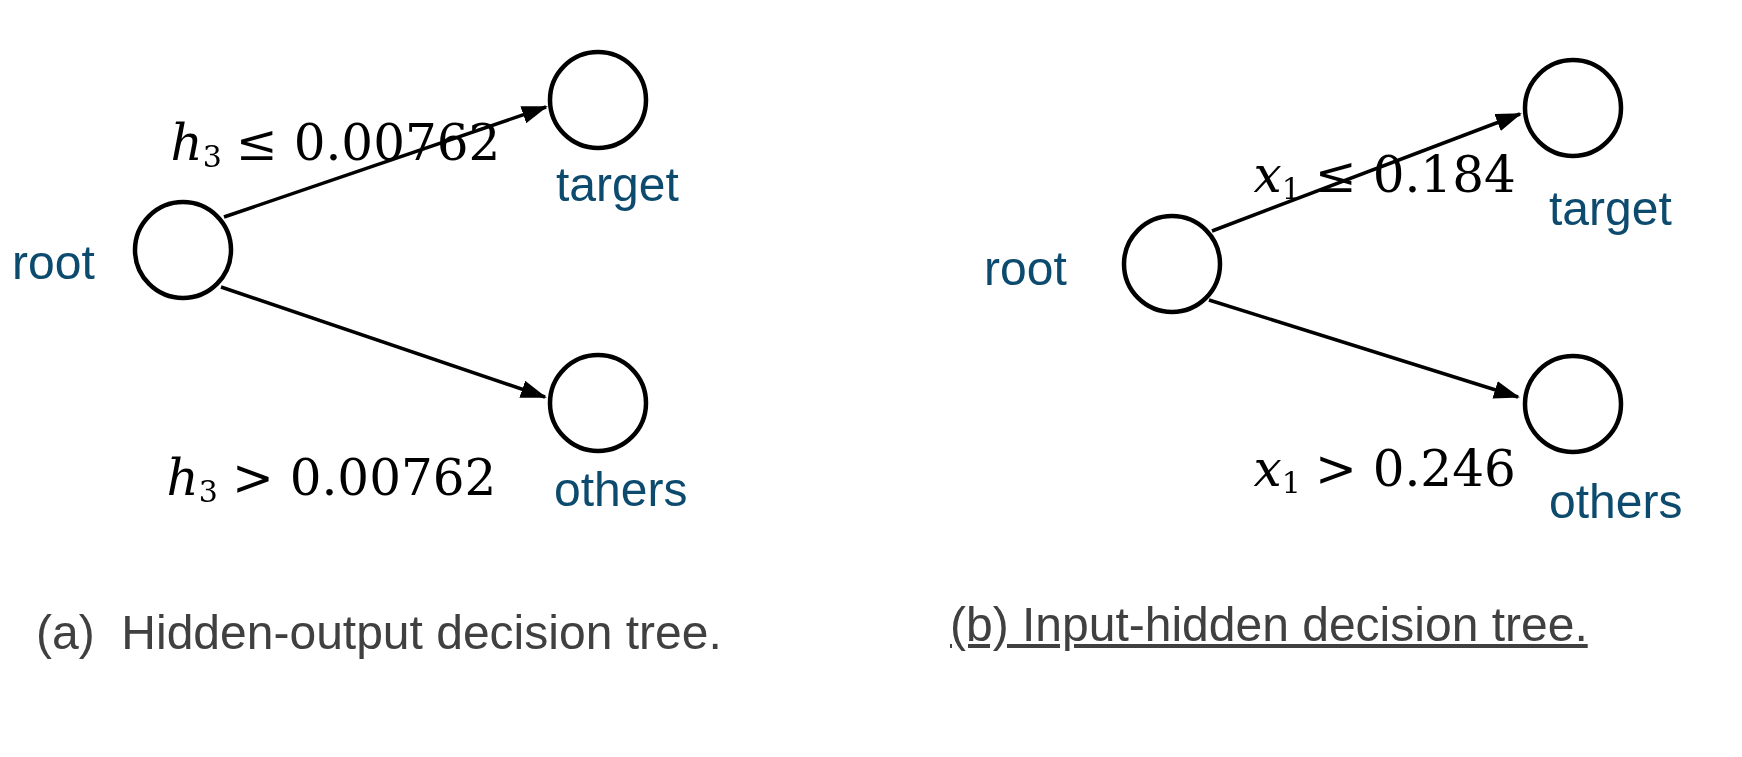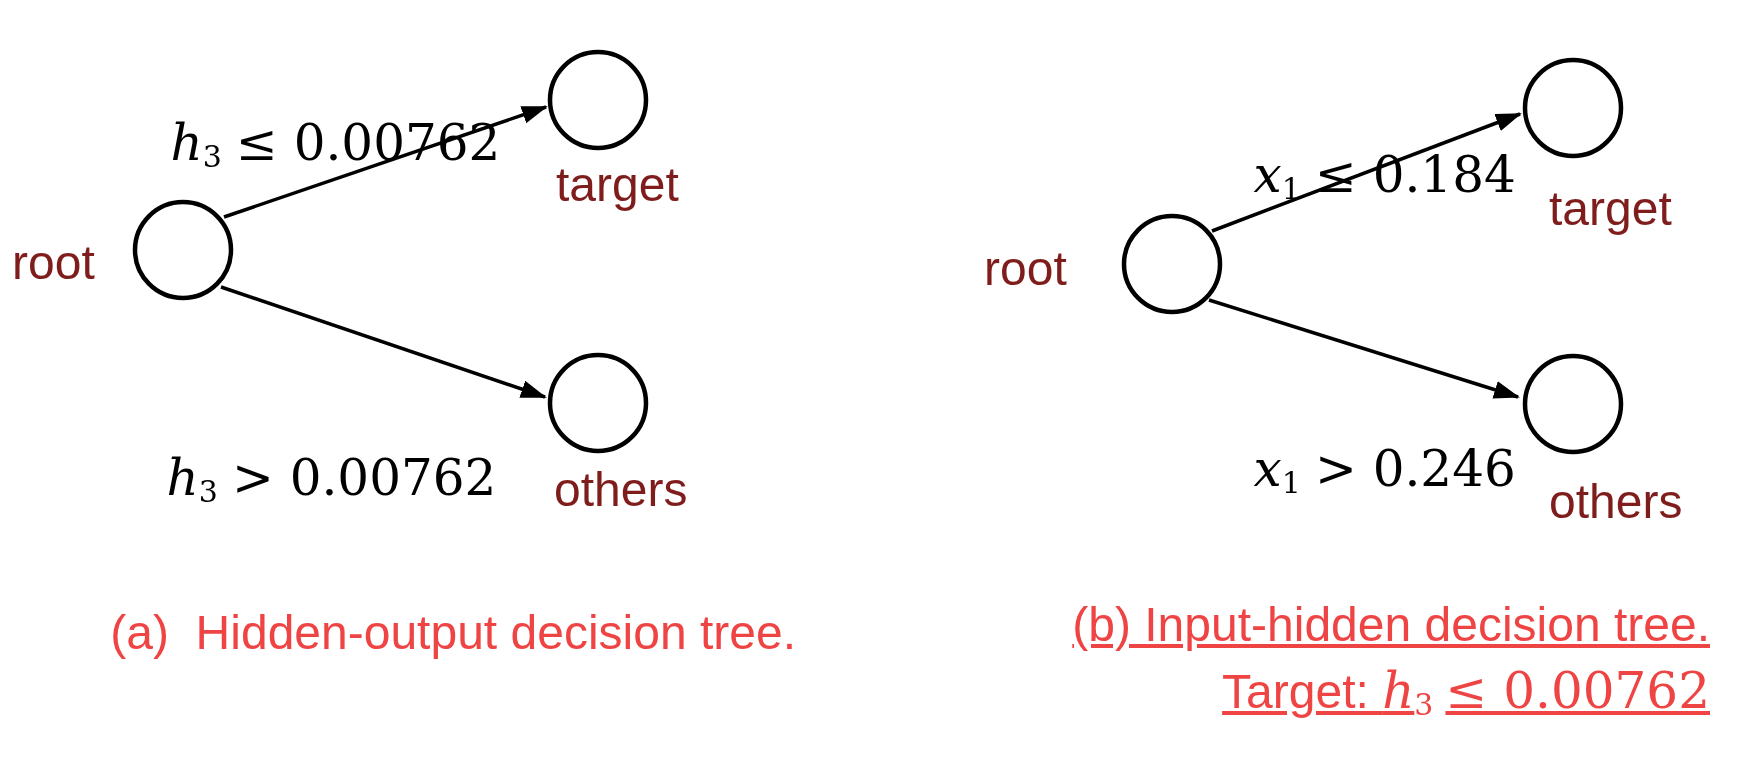--- a/index.html
+++ b/index.html
@@ -14,41 +14,41 @@
   #tree-svg {
     position: absolute;
     left: 0; top: 0;
     width: 1742px; height: 757px;
   }
   .node-label {
     position: absolute;
     font-family: "Liberation Sans", sans-serif;
     font-size: 48px;
     line-height: 1;
-    color: #7f1d1d;
+    color: #0c4a6e;
     white-space: pre;
   }
   .edge-label {
     position: absolute;
     font-family: "DejaVu Serif", serif;
     font-size: 50px;
     line-height: 1;
     color: #000000;
     white-space: pre;
   }
   .mvar { font-style: italic; }
   .msub { font-size: 0.6em; vertical-align: -0.22em; }
   .mrest { margin-left: 14px; }
   .caption {
     position: absolute;
-    text-align: right;
+    text-align: left;
     font-family: "Liberation Sans", sans-serif;
     font-size: 48px;
     line-height: 66px;
-    color: #ef4444;
+    color: #404040;
   }
   .cap-line { white-space: pre; }
   .caption-math {
     font-family: "DejaVu Serif", serif;
     font-size: 50px;
   }
   .caption-math .mrest { margin-left: 12px; }
   [data-bind]:empty { display: none; }
 </style>
 </head>
@@ -99,16 +99,15 @@
   <div class="edge-label" style="left:1190px; top:394px;">
     <span class="mvar" data-bind="panels.1.edges.bottom.var">x</span><span class="msub" data-bind="panels.1.edges.bottom.sub">1</span><span class="mrest" data-bind="panels.1.edges.bottom.rest">&gt; 0.246</span>
   </div>
 
   <div class="caption" style="left:36px; top:600px; width:760px;">
     <div class="cap-line" data-bind="panels.0.caption.line1">(a)  Hidden-output decision tree.</div>
   </div>
 
   <div class="caption" style="left:950px; top:592px; width:760px;text-decoration:underline;">
     <div class="cap-line" data-bind="panels.1.caption.line1">(b) Input-hidden decision tree.</div>
-    <div class="cap-line"><span data-bind="panels.1.caption.line2_prefix">Target: </span><span class="caption-math"><span class="mvar" data-bind="panels.1.caption.line2_math.var">h</span><span class="msub" data-bind="panels.1.caption.line2_math.sub">3</span><span class="mrest" data-bind="panels.1.caption.line2_math.rest">≤ 0.00762</span></span></div>
   </div>
 
 </div>
 
 </body></html>

